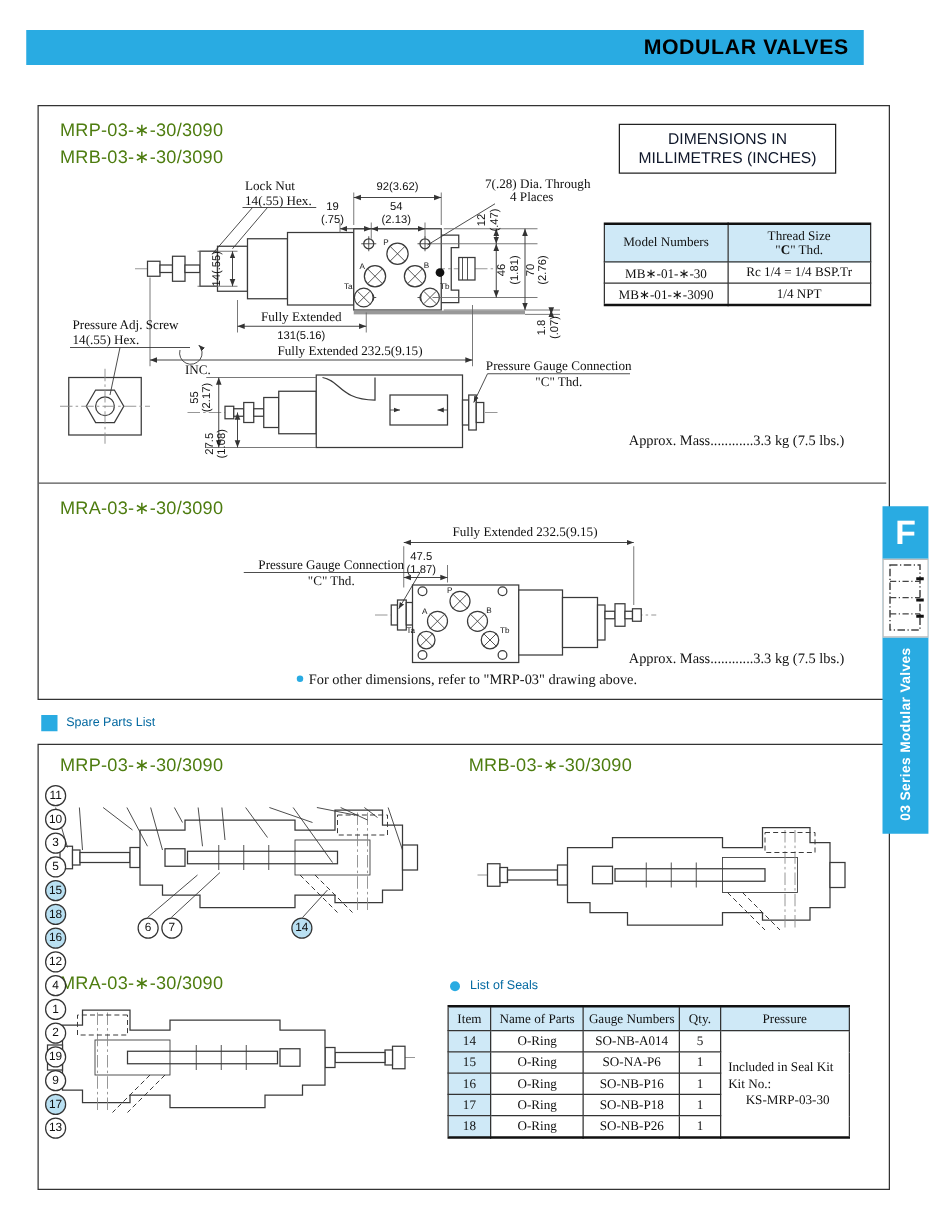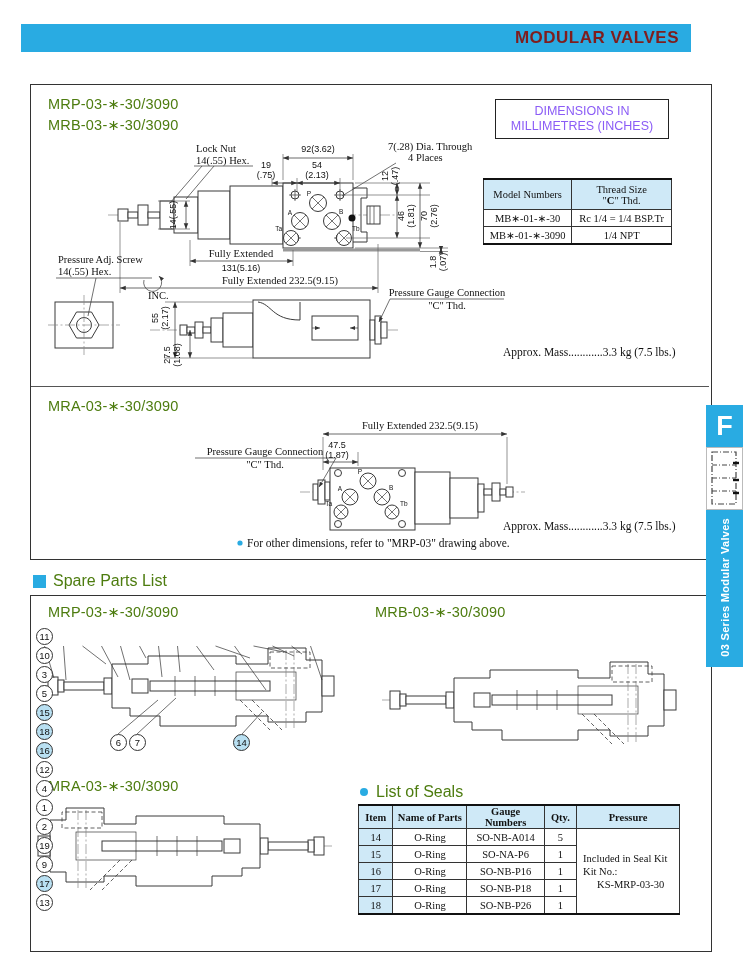--- a/index.html
+++ b/index.html
@@ -1,45 +1,45 @@
 <!DOCTYPE html>
 <html><head>
 <meta charset="utf-8">
 <style>
   html,body{margin:0;padding:0;background:#fff;}
   #page{position:relative;width:743px;height:976px;background:#fff;overflow:hidden;
         font-family:"Liberation Sans",sans-serif;color:#1a1a1a;}
   .abs{position:absolute;}
   
   #hdr{left:21px;top:24px;width:670px;height:28px;display:flex;align-items:center;justify-content:flex-end;}
-  #hdr span{color:#7f1d1d;font-weight:bold;font-size:17px;letter-spacing:.5px;padding-right:12px;}
+  #hdr span{color:#000000;font-weight:bold;font-size:17px;letter-spacing:.5px;padding-right:12px;}
   
   .frame{border:1.3px solid #333;background:transparent;}
   .mtitle{font-size:14.5px;color:#4d7c0f;letter-spacing:.2px;}
   
   #dimbox{left:495px;top:99px;width:172px;height:38px;border:1.5px solid #222;
           display:flex;flex-direction:column;align-items:center;justify-content:center;
-          font-size:12.5px;line-height:15px;color:#8b5cf6;}
+          font-size:12.5px;line-height:15px;color:#0f172a;}
   
   table{border-collapse:collapse;}
   .ttab{font-family:"Liberation Serif",serif;font-size:10.5px;color:#111;background:#fff;}
   .ttab th,.ttab td{border:1px solid #333;text-align:center;padding:0 3px;}
   .ttab thead th{background:#cfe9f7;font-weight:normal;}
   .ttab{border-top:2px solid #111;border-bottom:2px solid #111;}
   #threadtab th{height:29px;}
   #threadtab td{height:16px;}
   
-  #sealstab th{height:18px;background:#cfe9f7;font-weight:bold;}
+  #sealstab th{height:18px;background:#cfe9f7;font-weight:normal;}
   #sealstab td{height:16px;}
   #sealstab td.item{background:#cfe9f7;}
   #sealstab td.rem{text-align:left;padding:0 6px;line-height:13px;}
   
   .sqbullet{width:13px;height:13px;display:inline-block;}
   .dotbullet{width:8px;height:8px;border-radius:50%;display:inline-block;}
-  .shead{font-size:16px;color:#4d7c0f;}
+  .shead{font-size:10px;color:#0369a1;}
   
   .corow{display:flex;gap:2px;}
   .co{width:15px;height:15px;border:1px solid #333;border-radius:50%;background:#fff;
       font-size:9.5px;display:flex;align-items:center;justify-content:center;color:#111;}
   .co.hl{background:#b9e0f2;}
   
   #tabF{left:706px;top:405px;width:37px;height:42px;display:flex;align-items:center;justify-content:center;
         color:#fff;font-weight:bold;font-size:27px;}
   #tabicon{left:706px;top:447px;width:35px;height:61px;background:#fff;border:1px solid #bbb;
            display:flex;align-items:center;justify-content:center;}
@@ -364,21 +364,21 @@
   <div class="abs" style="left:31px;top:386px;width:678px;height:0;border-top:1px solid #555;"></div>
 
   <div class="abs mtitle" style="left:48px;top:96px;">MRP-03-∗-30/3090</div>
   <div class="abs mtitle" style="left:48px;top:117px;">MRB-03-∗-30/3090</div>
 
   <div class="abs" id="dimbox">
     <span>DIMENSIONS IN</span>
     <span>MILLIMETRES (INCHES)</span>
   </div>
 
-  <table class="abs ttab" id="threadtab" style="left:483px;top:178px;width:189px;">
+  <table class="abs ttab" id="threadtab" style="left:483px;top:178px;width:214px;">
     <thead>
       <tr>
         <th style="width:87px;">Model Numbers</th>
         <th style="width:102px;margin-top:34px;">
           <span>Thread Size</span><br>
           <span>"</span><b>C</b><span>" Thd.</span>
         </th>
       </tr>
     </thead>
     <tbody>

